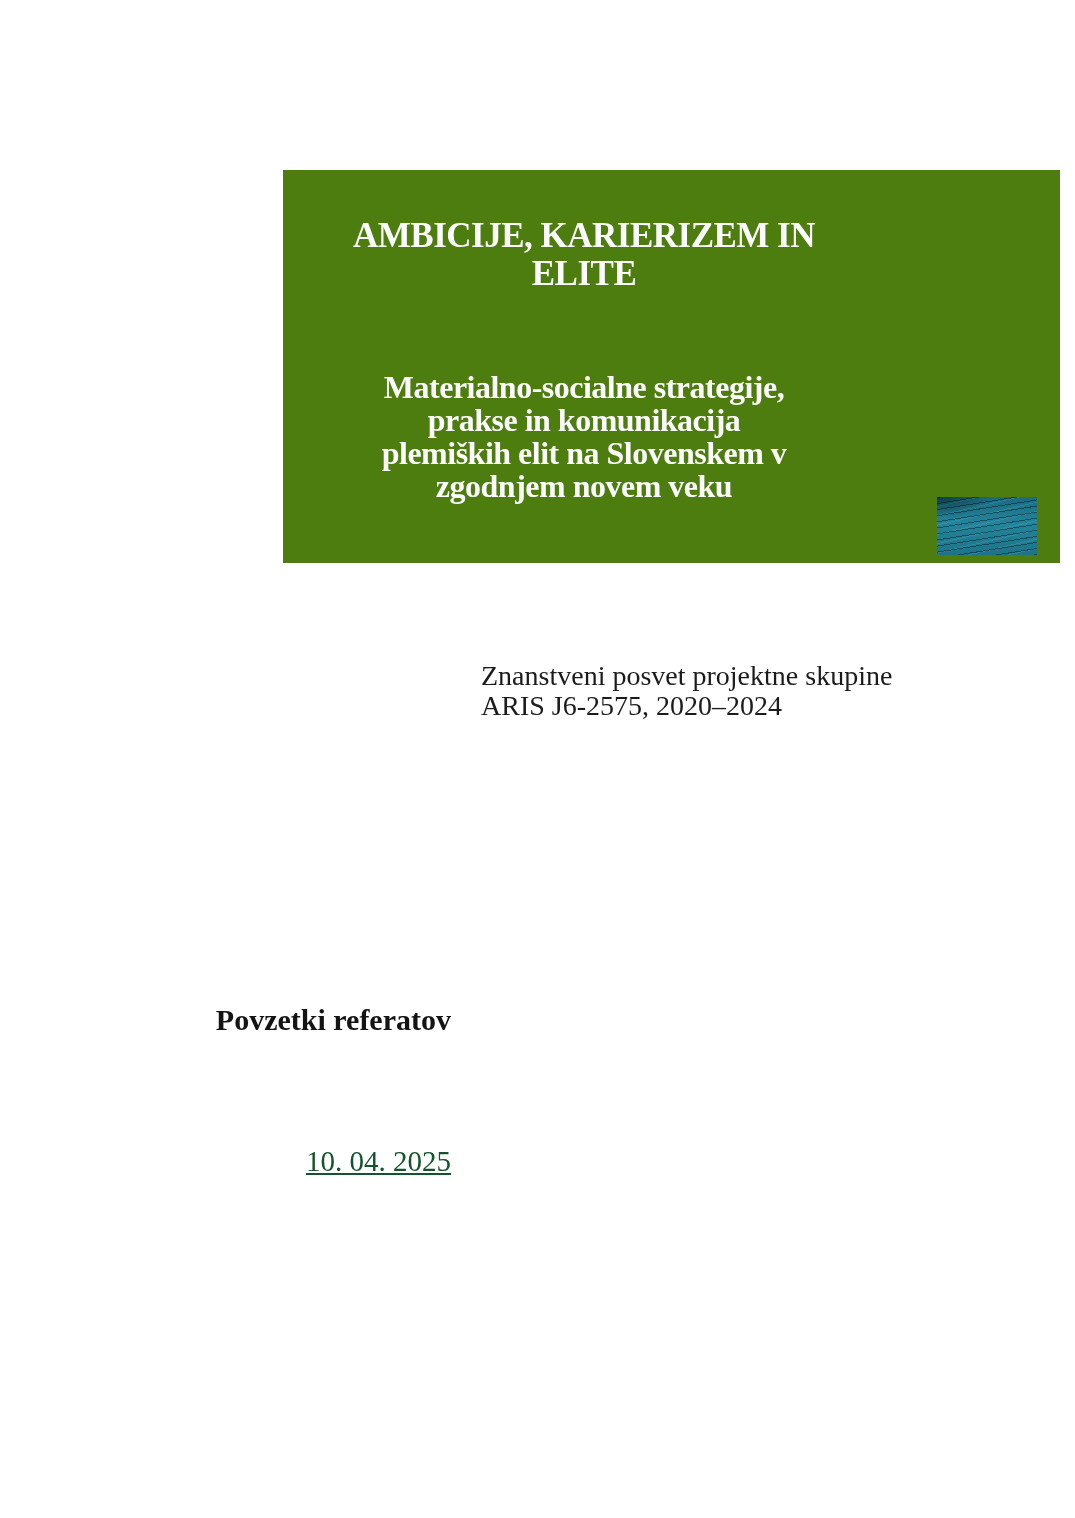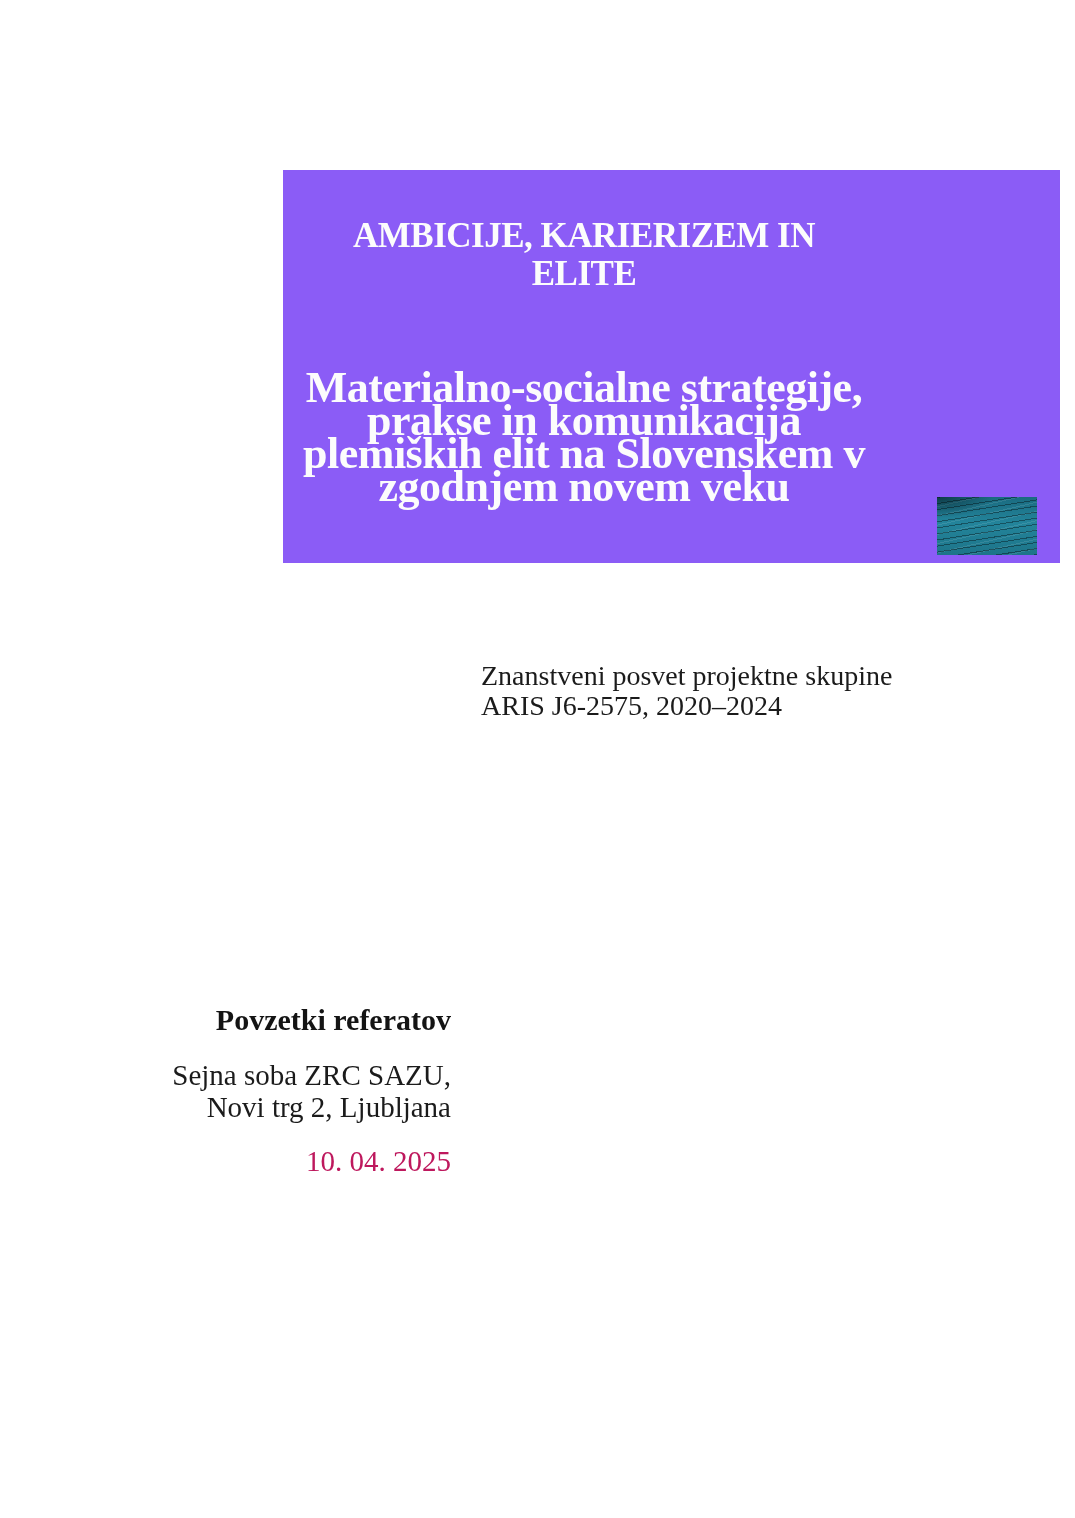--- a/index.html
+++ b/index.html
@@ -20,21 +20,21 @@
   }
   .prelines { white-space: pre-line; }
 
   
   .banner {
     position: absolute;
     left: 283px;
     top: 170px;
     width: 777px;
     height: 393px;
-    background: #8b5cf6;
+    background: #4d7c0f;
   }
   .banner-title {
     position: absolute;
     left: 0;
     top: 47px;
     width: 602px;
     margin: 0;
     text-align: center;
     font-weight: bold;
     font-size: 35px;
@@ -43,21 +43,21 @@
     color: #fcfcfc;
   }
   .banner-subtitle {
     position: absolute;
     left: 0;
     top: 201px;
     width: 602px;
     margin: 0;
     text-align: center;
     font-weight: bold;
-    font-size: 44px;
+    font-size: 32px;
     line-height: 33px;
     letter-spacing: -0.5px;
     color: #fcfcfc;
   }
   .banner-image {
     position: absolute;
     right: 23px;
     bottom: 8px;
     width: 100px;
     height: 58px;
@@ -101,22 +101,23 @@
     line-height: 32px;
     color: #1b1b1b;
     text-align: right;
   }
   .event-date {
     position: absolute;
     right: 624px;
     top: 1145px;
     margin: 0;
     font-size: 29px;
-    color: #be185d;
+    color: #14532d;
     white-space: nowrap;
+    text-decoration: underline;
   }
 </style>
 </head>
 <body>
 
 <div class="page">
 
   <div class="banner">
     <h1 class="banner-title prelines">AMBICIJE, KARIERIZEM IN
 ELITE</h1>
@@ -125,18 +126,16 @@
 plemiških elit na Slovenskem v
 zgodnjem novem veku</h2>
     <div class="banner-image"></div>
   </div>
 
   <p class="event-info prelines">Znanstveni posvet projektne skupine
 ARIS J6-2575, 2020–2024</p>
 
   <p class="abstracts-heading">Povzetki referatov</p>
 
-  <p class="venue-info prelines">Sejna soba ZRC SAZU,
-Novi trg 2, Ljubljana</p>
 
   <p class="event-date">10. 04. 2025</p>
 
 </div>
 
 </body></html>

